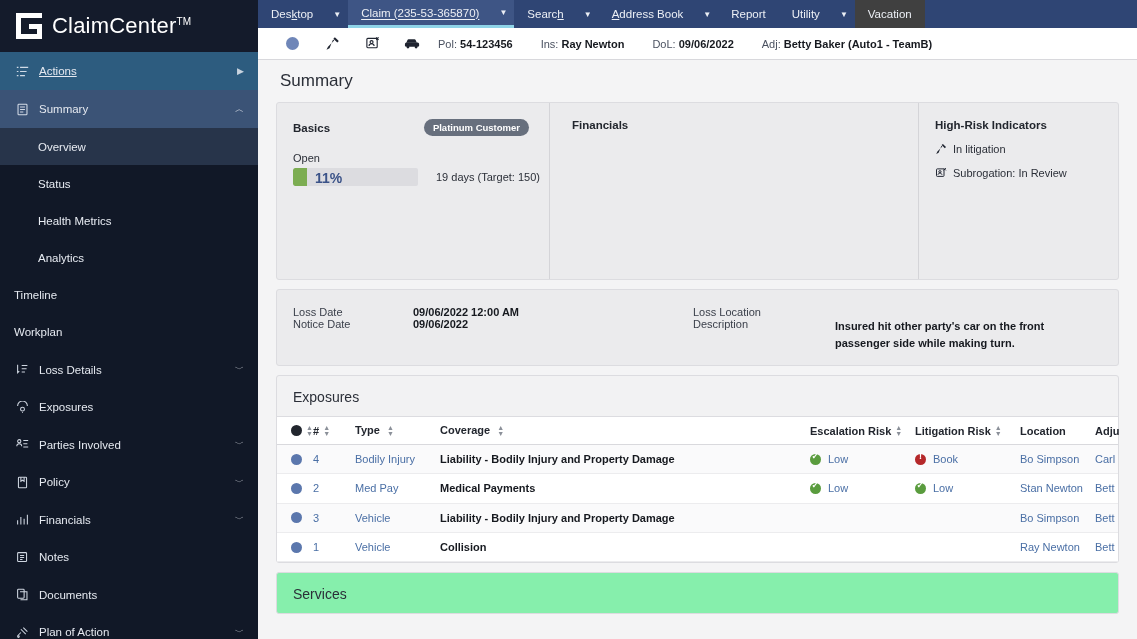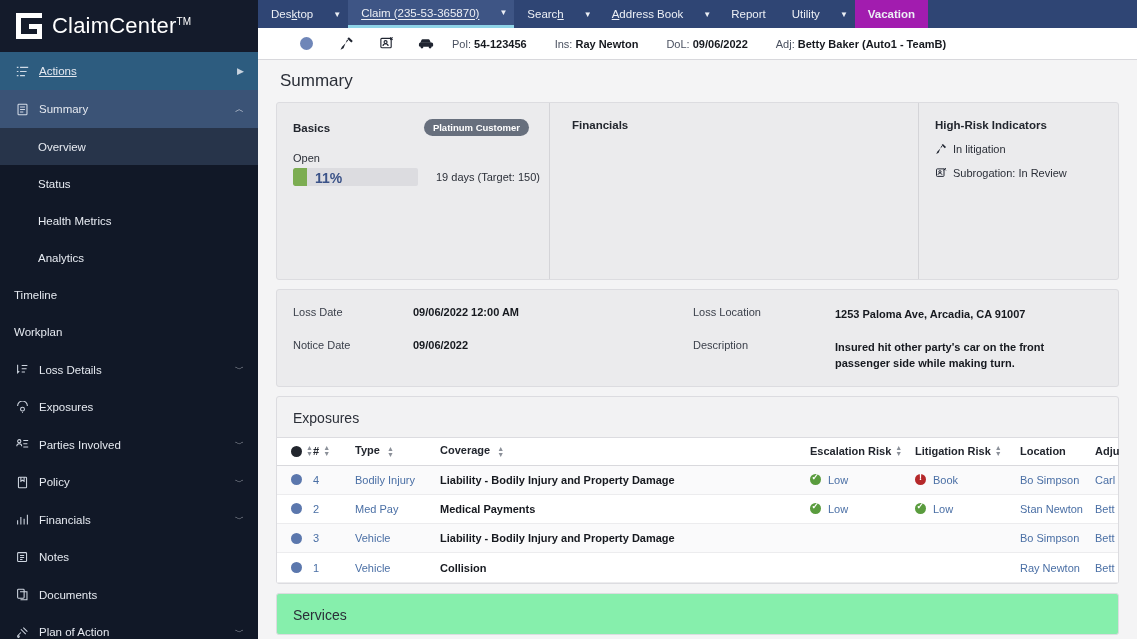--- a/index.html
+++ b/index.html
@@ -67,25 +67,25 @@
 
   .topnav {
     height: 28px; background: #2f4574;
     display: flex; align-items: stretch;
     flex: 0 0 28px; font-size: 11.5px;
   }
   .tn { display: flex; align-items: center; padding: 0 13px; color: #eceff5; cursor: pointer; white-space: nowrap; position: relative;}
   .tn u { text-decoration: underline; }
   .tn-caret { display: flex; align-items: center; padding: 0 7px; color: #eceff5; cursor: pointer; font-size: 8px; }
   .tn.claim-active { background: #3e5585; border-bottom: 3px solid #8fd4e8; }
-  .tn.vacation { background: #a21caf; font-weight: bold; }
+  .tn.vacation { background: #404040; }
 
   .claimbar {
     height: 32px; background: #ffffff; border-bottom: 1px solid #d8d8dc;
-    display: flex; align-items: center; gap: 12px; padding-left: 34px;
+    display: flex; align-items: center; gap: 12px; padding-left: 20px;
     flex: 0 0 32px; font-size: 11px; color: #1f2430;
   }
   .cb-ico { width: 28px; display: flex; align-items: center; justify-content: center; }
   .cb-dot { width: 13px; height: 13px; border-radius: 50%; background: #6f86b8; }
   .cb-field { margin-right: 16px; white-space: nowrap; }
   .cb-field .k { color: #4a5160; }
   .cb-field .v { font-weight: bold; color: #16191f; }
   .cb-field:first-of-type { margin-left: 8px; }
 
   .pagetitle {
@@ -129,21 +129,21 @@
   .fin-rows { flex: 1; margin-left: 46px; }
   .fin-row { display: flex; justify-content: space-between; align-items: center; height: 32px; font-size: 11px; }
   .fin-row .k { color: #3b404b; }
   .fin-row .v { font-weight: bold; color: #16191f; }
 
   .risk-row { display: flex; align-items: center; margin-top: 12px; font-size: 11px; color: #2b2f38; }
   .risk-row .ri { width: 18px; flex: 0 0 18px; display: flex; align-items: center; }
 
   
   .detailcard { padding: 16px 0 14px 0; }
-  .drow { display: flex; font-size: 11px; padding: 0 16px; margin-bottom: 16px; }
+  .drow { display: flex; font-size: 11px; padding: 0 16px; }
   .drow .dk { width: 120px; flex: 0 0 120px; color: #3b404b; }
   .drow .dv { width: 280px; flex: 0 0 280px; font-weight: bold; color: #16191f; }
   .drow .dk2 { width: 142px; flex: 0 0 142px; color: #3b404b; }
   .drow .dv2 { flex: 1; font-weight: bold; color: #16191f; line-height: 1.5; }
 
   
   .sec-hdr { padding: 13px 16px 11px 16px; font-size: 14px; color: #2b2f38; }
   .tbl { background: #fff; border-top: 1px solid #dcdce0; }
   .thead, .trow { display: flex; align-items: center; font-size: 11px; }
   .thead { height: 28px; background: #fff; font-weight: bold; color: #22262e; border-bottom: 1px solid #d9d9dd;}
@@ -441,21 +441,20 @@
             <span>Subrogation: In Review</span>
           </div>
         </div>
       </div>
 
       <div class="card detailcard">
         <div class="drow">
           <div class="dk">Loss Date</div>
           <div class="dv">09/06/2022 12:00 AM</div>
           <div class="dk2">Loss Location</div>
-          <div class="dv2">1253 Paloma Ave, Arcadia, CA 91007</div>
         </div>
         <div class="drow" style="margin-bottom:0;">
           <div class="dk">Notice Date</div>
           <div class="dv">09/06/2022</div>
           <div class="dk2">Description</div>
           <div class="dv2">Insured hit other party's car on the front passenger side while making turn.</div>
         </div>
       </div>
 
       <div class="card" style="background:#f2f2f3;">

